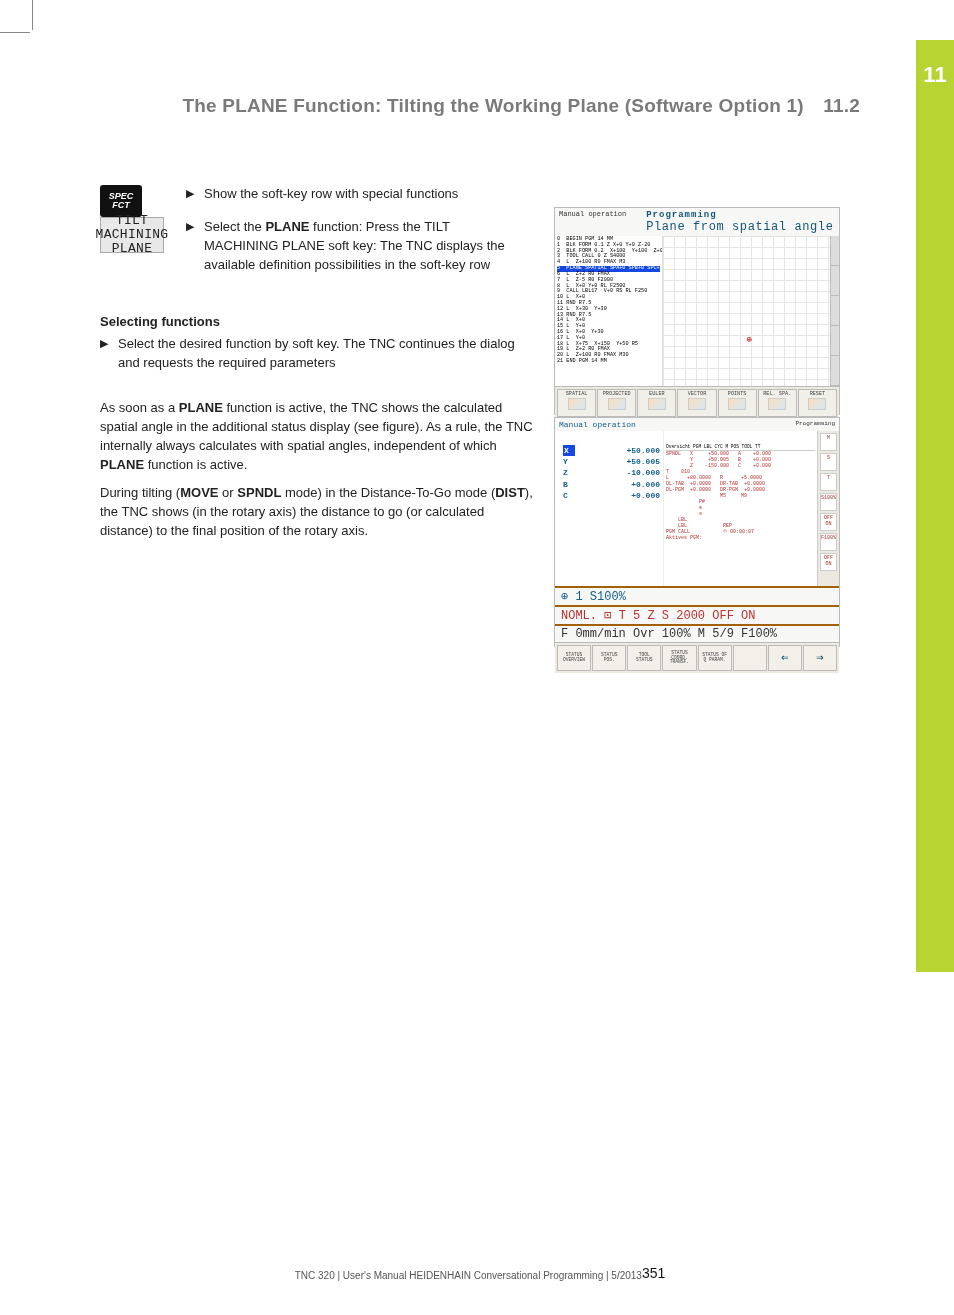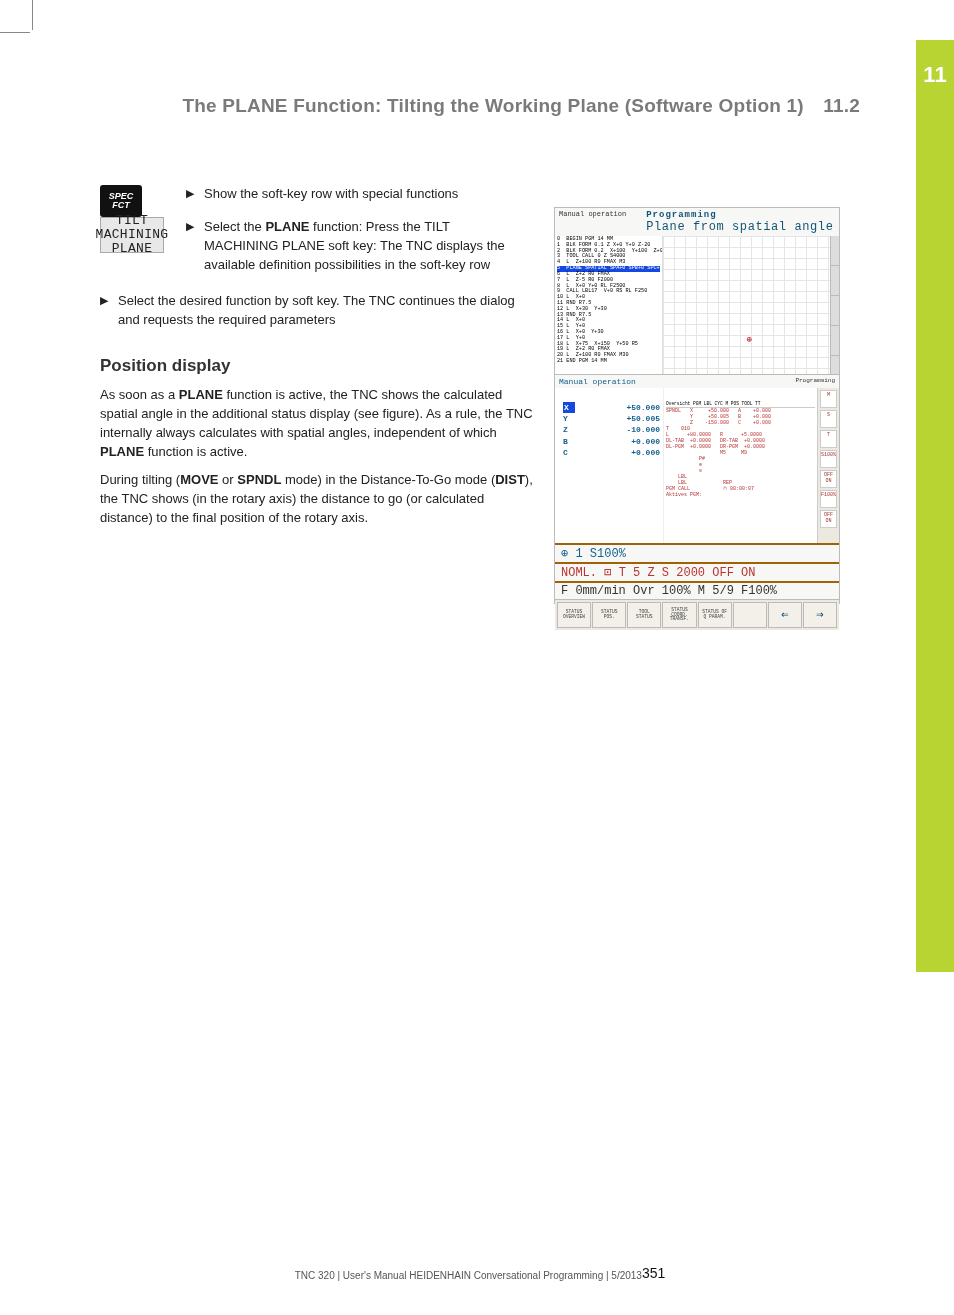--- a/index.html
+++ b/index.html
@@ -346,27 +346,27 @@
             </div>
             <div class="ss1-sk">
               <span>RESET</span>
               <div class="skicon"></div>
             </div>
           </div>
       </div>
     </div>
   </div>
 
+  <div class="subhead">Selecting functions</div>
   <div class="step" style="max-width:440px;">
     <span class="arrow">▶</span>
     <span class="txt">Select the desired function by soft key. The TNC continues the dialog and requests the required parameters</span>
   </div>
 
   <div class="sect2">
-    <div class="section-title">Position display</div>
     <div class="para">
       <span>As soon as a </span><b>PLANE</b><span> function is active, the TNC shows the calculated spatial angle in the additional status display (see figure). As a rule, the TNC internally always calculates with spatial angles, independent of which </span><b>PLANE</b><span> function is active.</span>
     </div>
     <div class="para">
       <span>During tilting (</span><b>MOVE</b><span> or </span><b>SPNDL</b><span> mode) in the Distance-To-Go mode (</span><b>DIST</b><span>), the TNC shows (in the rotary axis) the distance to go (or calculated distance) to the final position of the rotary axis.</span>
     </div>
 
     <div class="screenshot-col" style="top:18px;">
       <div class="screenshot ss2">
         <div class="ss2-hdr">

